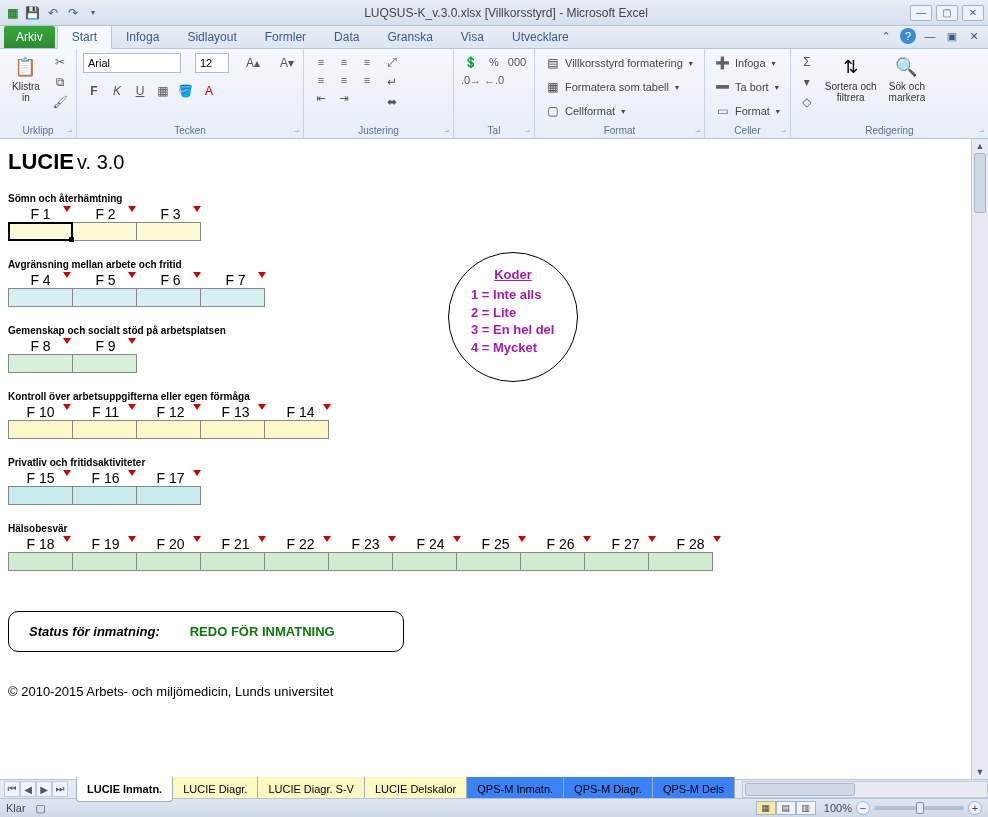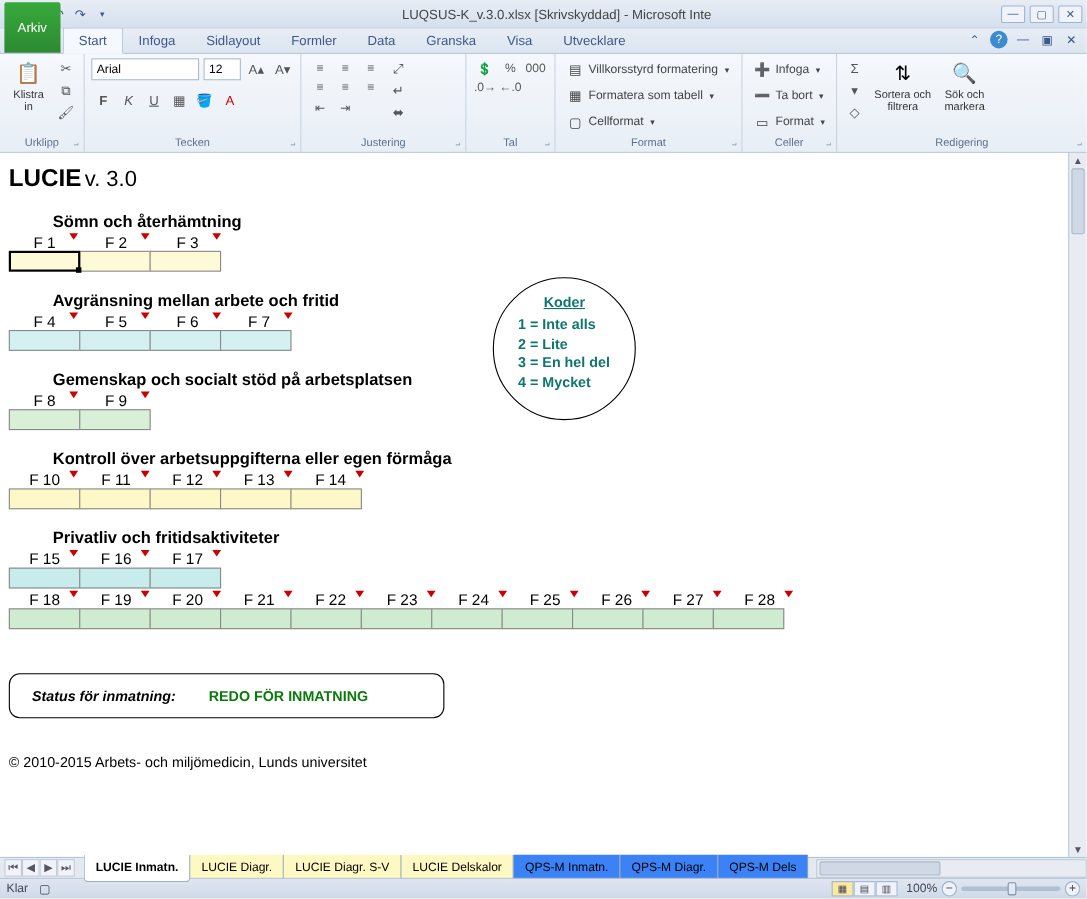--- a/index.html
+++ b/index.html
@@ -8,39 +8,39 @@
 
 .titlebar { height: 26px; background: linear-gradient(to bottom, #e8edf5 0%, #d5e0ee 100%); border-bottom: 1px solid #b6c4d8; display: flex; align-items: center; padding: 0 4px; }
 .qat { display: flex; align-items: center; gap: 2px; }
 .qat .ico { width: 18px; height: 18px; display: flex; align-items: center; justify-content: center; font-size: 12px; color: #3b5a8b; }
 .title-text { flex: 1; text-align: center; font-size: 12px; color: #444; }
 .winctrl { display: flex; gap: 4px; }
 .winctrl .wbtn { width: 22px; height: 16px; border: 1px solid #a0b4d0; background: #f0f4fa; border-radius: 2px; display: flex; align-items: center; justify-content: center; font-size: 10px; color: #3b5a8b; }
 
 
 .ribbon-tabs { height: 23px; background: linear-gradient(to bottom, #e8edf5 0%, #dce5f0 100%); display: flex; align-items: flex-end; padding-left: 4px; border-bottom: 1px solid #b6c4d8; position: relative; }
-.file-tab { background: linear-gradient(to bottom, #37a93c, #2d8a31); color: #fff; padding: 16px 12px; font-size: 12px; border-radius: 2px 2px 0 0; margin-right: 2px; }
+.file-tab { background: linear-gradient(to bottom, #37a93c, #2d8a31); color: #fff; padding: 4px 12px; font-size: 12px; border-radius: 2px 2px 0 0; margin-right: 2px; }
 .tab { padding: 4px 14px; font-size: 12px; color: #3b5a8b; cursor: pointer; }
 .tab.active { background: #f5f8fc; border: 1px solid #b6c4d8; border-bottom: 1px solid #f5f8fc; border-radius: 2px 2px 0 0; margin-bottom: -1px; color: #3b578b; }
 .ribbon-right { position: absolute; right: 6px; top: 2px; display: flex; gap: 6px; align-items: center; }
 .ribbon-right .rico { width: 16px; height: 16px; display: flex; align-items: center; justify-content: center; color: #3b5a8b; font-size: 11px; }
 .help-circle { width: 16px; height: 16px; border-radius: 50%; background: #3b8bd0; color: #fff; font-size: 11px; display: flex; align-items: center; justify-content: center; }
 
 
 .ribbon { height: 90px; background: linear-gradient(to bottom, #f5f8fc 0%, #e8eef6 100%); border-bottom: 1px solid #b6c4d8; display: flex; }
 .group { border-right: 1px solid #c8d4e4; padding: 4px 6px 2px 6px; display: flex; flex-direction: column; justify-content: space-between; }
 .group-body { display: flex; align-items: flex-start; gap: 4px; flex: 1; }
 .group-label { text-align: center; font-size: 10px; color: #5a7090; padding-top: 1px; position: relative; }
 .group-label::after { content: "⌐"; position: absolute; right: -2px; bottom: 0; font-size: 8px; color: #7a90b0; transform: rotate(180deg); }
 .bigbtn { display: flex; flex-direction: column; align-items: center; gap: 2px; padding: 2px 4px; min-width: 40px; }
 .bigbtn .bico { width: 24px; height: 24px; display: flex; align-items: center; justify-content: center; font-size: 18px; }
 .bigbtn .blbl { font-size: 10px; text-align: center; line-height: 1.1; color: #333; }
 .smallcol { display: flex; flex-direction: column; gap: 2px; }
 .smallbtn { width: 20px; height: 18px; display: flex; align-items: center; justify-content: center; font-size: 12px; color: #555; }
-.font-row { display: flex; gap: 4px; align-items: center; }
+.font-row { display: flex; gap: 14px; align-items: center; }
 .font-name { width: 98px; height: 20px; border: 1px solid #aabbd0; background: #fff; font-size: 11px; padding: 1px 4px; }
 .font-size { width: 34px; height: 20px; border: 1px solid #aabbd0; background: #fff; font-size: 11px; padding: 1px 4px; }
 .icon-row { display: flex; gap: 1px; margin-top: 4px; }
 .icon-row .ib { width: 22px; height: 20px; display: flex; align-items: center; justify-content: center; font-size: 12px; color: #555; }
 .stack3 { display: flex; flex-direction: column; }
 .stack3 .srow { display: flex; gap: 1px; }
 .stack3 .sib { width: 22px; height: 18px; display: flex; align-items: center; justify-content: center; font-size: 11px; color: #555; }
 .menu-item { display: flex; align-items: center; gap: 4px; height: 20px; font-size: 11px; color: #444; white-space: nowrap; padding: 0 4px; }
 .menu-item .mico { width: 16px; height: 16px; display: flex; align-items: center; justify-content: center; font-size: 12px; }
 
@@ -48,37 +48,37 @@
 .sheet-area { position: absolute; top: 139px; left: 0; right: 0; bottom: 38px; display: flex; }
 .sheet { flex: 1; padding: 10px 8px; overflow: hidden; background: #fff; font-family: Arial, sans-serif; }
 .vscroll { width: 17px; background: #e8ecf2; border-left: 1px solid #c0cad8; position: relative; }
 .vscroll .thumb { position: absolute; top: 14px; left: 2px; right: 2px; height: 60px; background: #cfd8e4; border: 1px solid #aab8cc; border-radius: 2px; }
 .vscroll .arr { position: absolute; left: 0; right: 0; height: 14px; display: flex; align-items: center; justify-content: center; font-size: 9px; color: #556; }
 .vscroll .arr.up { top: 0; }
 .vscroll .arr.dn { bottom: 0; }
 
 .title-main { font-size: 22px; font-weight: bold; color: #000; }
 .title-ver { font-size: 20px; font-weight: normal; }
-.section-title { font-size: 15px; font-weight: bold; color: #000; margin-top: 18px; margin-left: 40px; }
+.section-title { font-size: 10px; font-weight: bold; color: #000; margin-top: 18px; }
 .field-headers { display: flex; margin-top: 2px; }
 .fh { width: 65px; text-align: center; font-size: 14px; color: #000; position: relative; }
 .fh::after { content: ""; position: absolute; top: 0; right: 2px; width: 0; height: 0; border-left: 4px solid transparent; border-right: 4px solid transparent; border-top: 6px solid #c00; }
 .field-row { display: flex; }
 .fc { width: 65px; height: 19px; border: 1px solid #888; margin-left: -1px; }
 .fc:first-child { margin-left: 0; }
 .fc.sel { border: 2px solid #000; position: relative; }
 .fc.sel::after { content: ""; position: absolute; right: -3px; bottom: -3px; width: 5px; height: 5px; background: #000; }
 .c-yellow { background: #fdfbd7; }
 .c-blue { background: #d4f0f0; }
 .c-green { background: #d8f0d8; }
 .c-green2 { background: #d0ecd0; }
 .c-yellow2 { background: #fdf8c8; }
 .c-blue2 { background: #c8ecec; }
 
-.koder-oval { position: absolute; left: 448px; top: 252px; width: 130px; height: 130px; border: 1px solid #000; border-radius: 50%; padding: 14px 10px; font-size: 13px; color: #0f766e; text-align: left; font-family: Arial, sans-serif; }
+.koder-oval { position: absolute; left: 448px; top: 252px; width: 130px; height: 130px; border: 1px solid #000; border-radius: 50%; padding: 14px 10px; font-size: 13px; color: #a21caf; text-align: left; font-family: Arial, sans-serif; }
 .koder-oval .khead { text-align: center; text-decoration: underline; font-weight: bold; margin-bottom: 4px; }
 .koder-oval .kline { font-weight: bold; line-height: 1.35; padding-left: 12px; }
 
 .status-box { margin-top: 40px; border: 1px solid #000; border-radius: 10px; width: 396px; padding: 12px 20px; display: flex; gap: 30px; }
 .status-label { font-style: italic; font-weight: bold; font-size: 13px; }
 .status-value { font-weight: bold; color: #0a7a0a; font-size: 13px; }
 .copyright { margin-top: 32px; font-size: 13px; color: #000; }
 
 
 .sheet-tabs-row { position: absolute; left: 0; right: 0; bottom: 19px; height: 19px; background: #e4e9f0; border-top: 1px solid #b6c4d8; display: flex; align-items: center; font-size: 11px; }
@@ -108,21 +108,21 @@
 <body>
 
 <div class="titlebar">
   <div class="qat">
     <span class="ico" style="color:#2d8a31;font-weight:bold;">▦</span>
     <span class="ico" style="color:#2a5fab;">💾</span>
     <span class="ico">↶</span>
     <span class="ico">↷</span>
     <span class="ico" style="font-size:8px;">▾</span>
   </div>
-  <div class="title-text">LUQSUS-K_v.3.0.xlsx  [Skrivskyddad]  -  Microsoft Inte</div>
+  <div class="title-text">LUQSUS-K_v.3.0.xlsx  [Villkorsstyrd]  -  Microsoft Excel</div>
   <div class="winctrl">
     <div class="wbtn">—</div>
     <div class="wbtn">▢</div>
     <div class="wbtn">✕</div>
   </div>
 </div>
 
 <div class="ribbon-tabs">
   <div class="file-tab">Arkiv</div>
   <div class="tab active">Start</div>
@@ -343,20 +343,21 @@
       <div class="field-headers">
         <div class="fh">F 15</div>
         <div class="fh">F 16</div>
         <div class="fh">F 17</div>
       </div>
       <div class="field-row">
         <div class="fc c-blue2"></div>
         <div class="fc c-blue2"></div>
         <div class="fc c-blue2"></div>
       </div>
+      <div class="section-title">Hälsobesvär</div>
       <div class="field-headers">
         <div class="fh">F 18</div>
         <div class="fh">F 19</div>
         <div class="fh">F 20</div>
         <div class="fh">F 21</div>
         <div class="fh">F 22</div>
         <div class="fh">F 23</div>
         <div class="fh">F 24</div>
         <div class="fh">F 25</div>
         <div class="fh">F 26</div>

